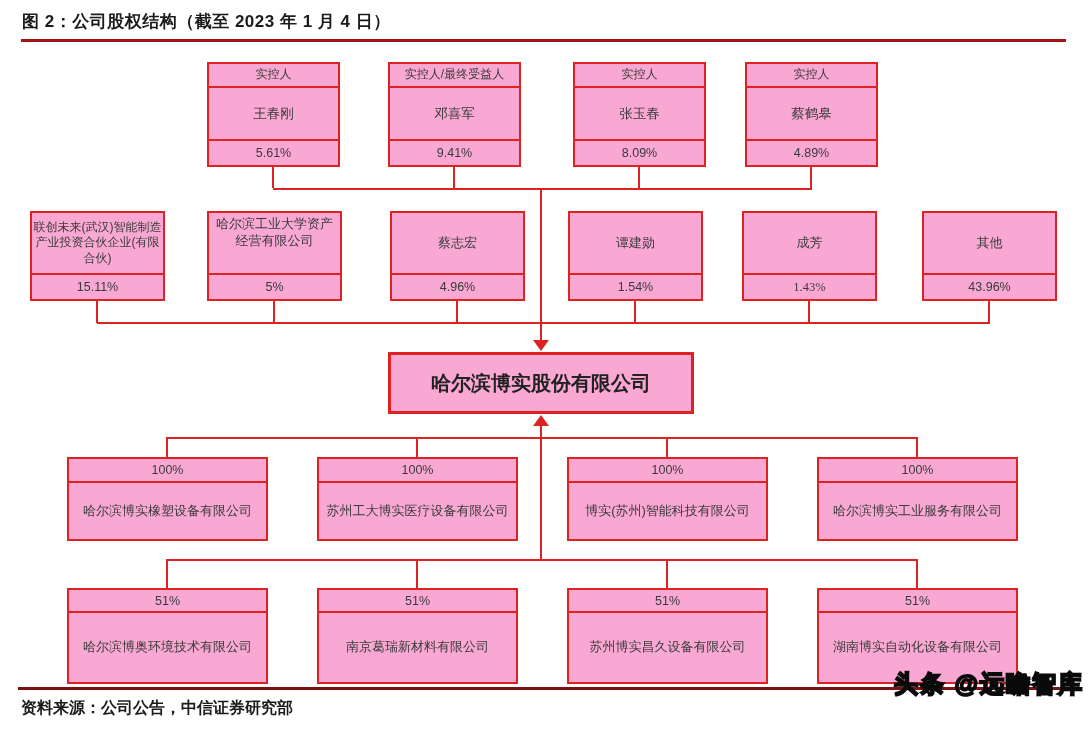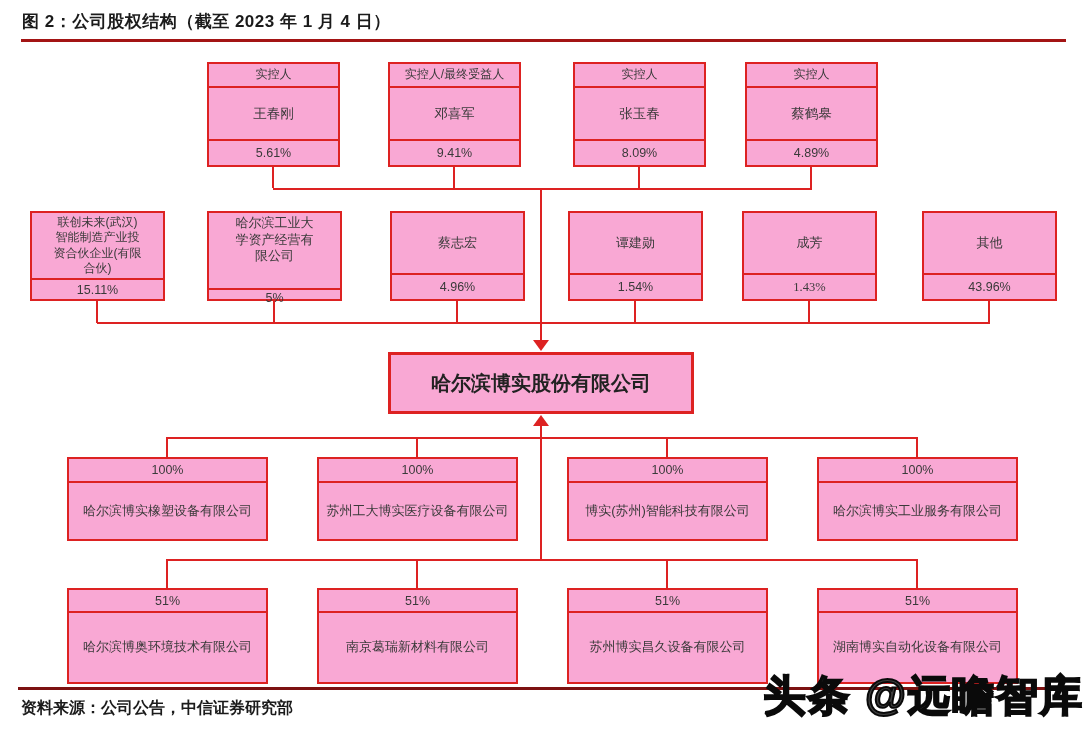--- a/index.html
+++ b/index.html
@@ -11,41 +11,41 @@
   }
   html,body{margin:0;padding:0;background:#ffffff;}
   body{font-family:"Liberation Sans","DejaVu Sans",sans-serif;}
   .stage{position:relative;width:1088px;height:729px;background:#ffffff;overflow:hidden;}
 
   .fig-title{position:absolute;left:22px;top:10px;font-size:17px;font-weight:bold;color:var(--ink);letter-spacing:.5px;}
   .rule-top{position:absolute;left:21px;top:39px;width:1045px;height:3px;background:var(--rule-top);}
   .rule-bot{position:absolute;left:18px;top:687px;width:1052px;height:3px;background:var(--rule-bot);}
   .source{position:absolute;left:21px;top:698px;font-size:16px;font-weight:bold;color:var(--ink);}
 
-  .watermark{position:absolute;right:4px;top:668px;font-size:42px;font-weight:bold;color:#404040;
+  .watermark{position:absolute;right:4px;top:668px;font-size:24px;font-weight:bold;color:#404040;
     -webkit-text-stroke:2px #0a0a0a;letter-spacing:2px;z-index:5;
     text-shadow:0 0 1px #000;}
 
   .box{position:absolute;border:2px solid var(--red);background:#f9a8d4;box-sizing:border-box;
     display:flex;flex-direction:column;color:var(--boxink);}
   .cell{display:flex;align-items:center;justify-content:center;text-align:center;line-height:1.28;}
   .grow{flex:1;}
   .bb{border-bottom:2px solid var(--red);}
   .bt{border-top:2px solid var(--red);}
 
   
   .r1{top:62px;height:105px;width:133px;}
   .r1 .role{height:22px;font-size:12px;}
   .r1 .name{font-size:13.5px;}
   .r1 .pct{height:24px;font-size:12.5px;}
   .r1a{left:207px;} .r1b{left:388px;} .r1c{left:573px;} .r1d{left:745px;}
 
   
   .r2{top:211px;height:90px;width:135px;}
-  .r2 .name{font-size:13px;padding:2px 21px;}
+  .r2 .name{font-size:13px;padding:2px 1px;}
   .r2 .name.small{font-size:12px;}
   .r2 .pct{height:24px;font-size:12.5px;}
   .r2a{left:30px;} .r2b{left:207px;gap:21px;} .r2c{left:390px;} .r2d{left:568px;} .r2e{left:742px;font-family:Liberation Serif, serif;} .r2f{left:922px;}
 
   
   .parent{left:388px;top:352px;width:306px;height:62px;border-width:3px;
     align-items:center;justify-content:center;flex-direction:row;display:flex;
     font-size:20px;font-weight:bold;color:#222;}
 
   

